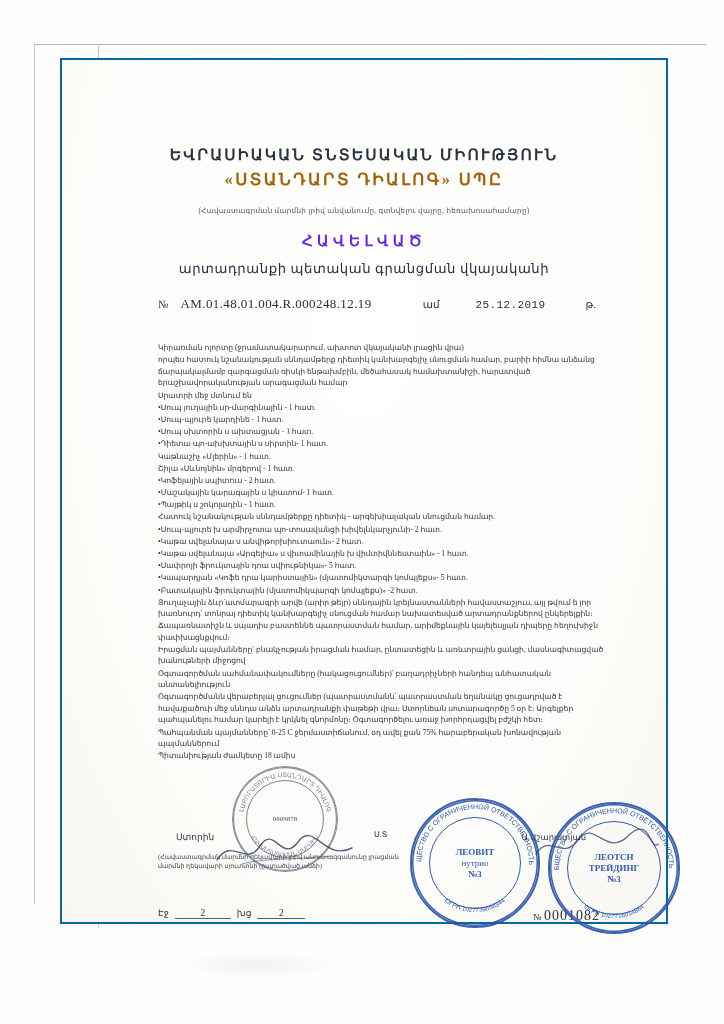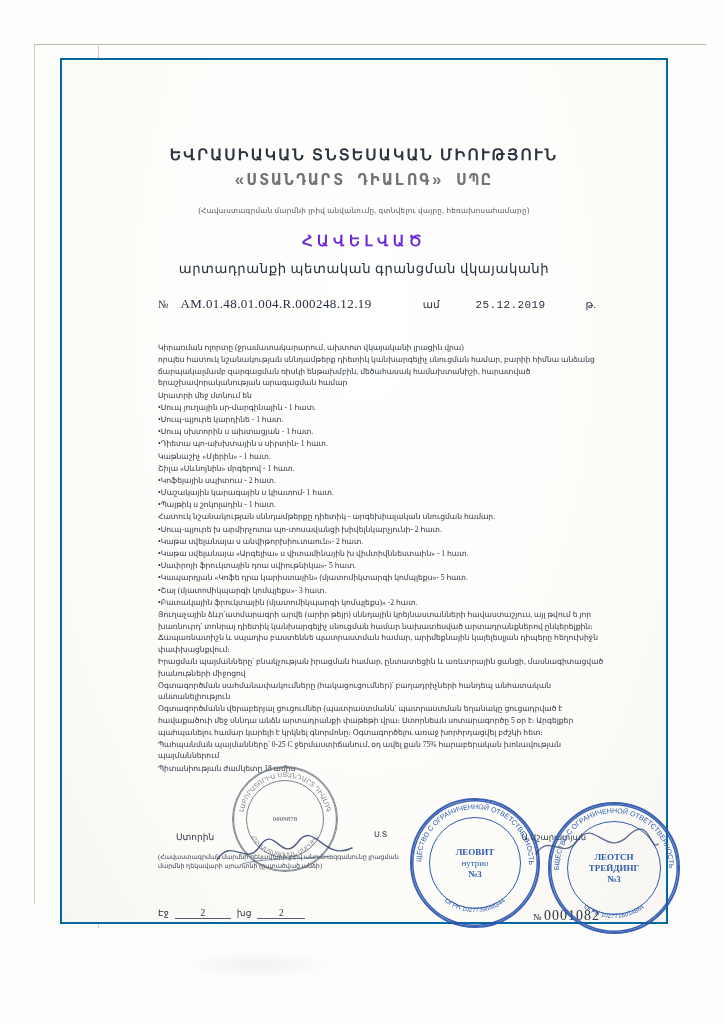--- a/index.html
+++ b/index.html
@@ -61,24 +61,23 @@
   }
   .org-line1 {
     font-size: 15.5px;
     letter-spacing: 2.2px;
     color: #2b3440;
     font-weight: 600;
   }
   .org-line2 {
     font-size: 16.5px;
     letter-spacing: 2.4px;
-    color: #737373;
+    color: #a16207;
     font-weight: 700;
     margin-top: 6px;
-    font-family: Liberation Mono, monospace;
   }
   .org-sub {
     font-size: 7.2px;
     color: #4d5662;
     margin-top: 16px;
     letter-spacing: 0.3px;
   }
 
   .title-block {
     position: absolute;
@@ -352,21 +351,20 @@
         <p>Շիլա «Սևնոյնին» մրգերով - 1 հատ.</p>
         <p>•Կոֆեյային սպիտուս - 2 հատ.</p>
         <p>•Մաշակային կարագային ս կիատոմ- 1 հատ.</p>
         <p>•Պայթիկ ս շոկոլադին - 1 հատ.</p>
         <p>Հատուկ նշանակության սննդամթերքը դիետիկ - արգեխիալական սնուցման համար.</p>
         <p>•Սուպ-պյուրե խ արմիրչոտա պո-տոսավանցի խիվելնկարչյունի- 2 հատ.</p>
         <p>•Կաթա սվելանայա ս անվիթորխիուտաուն»- 2 հատ.</p>
         <p>•Կաթա սվելանայա «Արգելիա» ս վիտամինային խ վիմտիվննեստաին» - 1 հատ.</p>
         <p>•Սափրոյի ֆրուկտային դոա սվիութնիկա»- 5 հատ.</p>
         <p>•Կապարդյան «Կոֆե դրա կարիստային» (մյատոմիկտարգի կոմպլեքս»- 5 հատ.</p>
-        <p>•Շայ (մյատոմիկպարգի կոմպլեքս»- 3 հատ.</p>
         <p>•Բատակային ֆրուկտային (մյատոմիկպարգի կոմպլեքս)» -2 հատ.</p>
         <p>Յուղաչային ձևր՛ատմարագրի արվե (արիր թեյր) սննդային կրեյնաստանների հավաստաշյուս, այլ թվում ե յոր խառնուրդ՝ տոնրայ դիետիկ կանխարգելիչ սնուցման համար նախատեսված արտադրանքներով ընկերելքին։ Ճապառնատիշն և սպադիս բաստեննե պատրաստման համար, արիմեքնային կայելեսլյան դիպերը հեղուխիջն փափխացնքվում։</p>
         <p>Իրացման պայմանները՝ բնակչության իրացման համար, ընտատեցին և առևտրային ցանցի, մասնագիտացված խանութների միջոցով</p>
         <p>Օգտագործման սահմանափակումները (հակացուցումներ)՝ բաղադրիչների հանդեպ անհատական անտանելիություն</p>
         <p>Օգտագործմանն վերաբերյալ ցուցումներ (պատրաստմանն՝ պատրաստման եղանակը ցուցադրված է հավաքածուի մեջ սննդա անձն արտադրանքի փաթեթի վրա։ Ստորնեան սոտարագործը 5 օր է։ Արգելքեր պահպանելու համար կարելի է կրկնել գնորմոնը։ Օգտագործելու առաջ խորհրդացվել բժշկի հետ։</p>
         <p>Պահպանման պայմանները՝ 0-25 C ջերմաստիճանում, օդ ավել քան 75% հարաբերական խոնավության պայմաններում</p>
         <p>Պիտանիության ժամկետը 18 ամիս</p>
       </div>
 
     <div class="sign-area">

